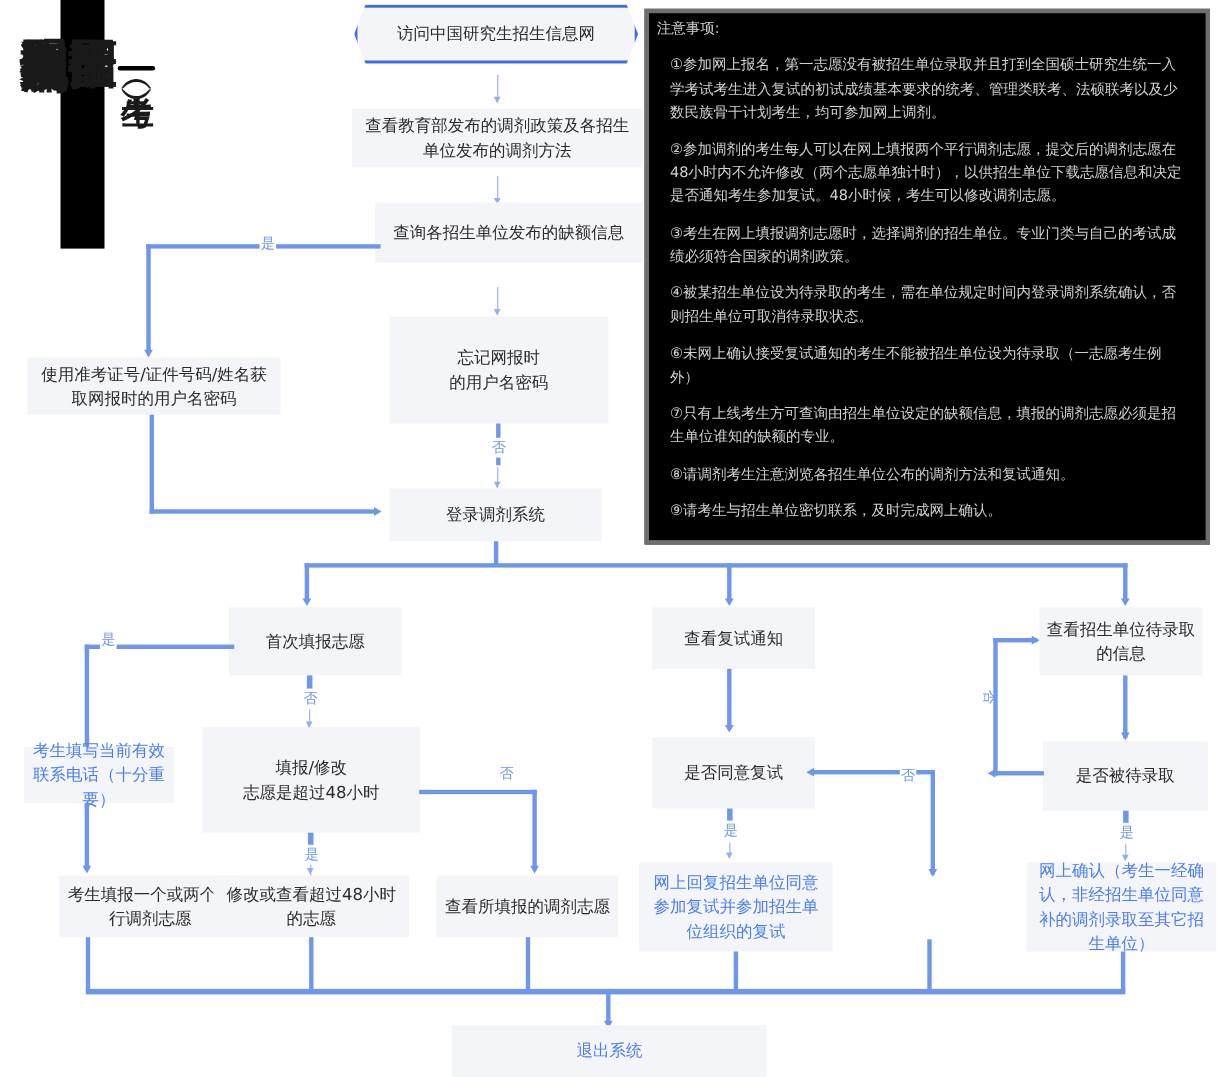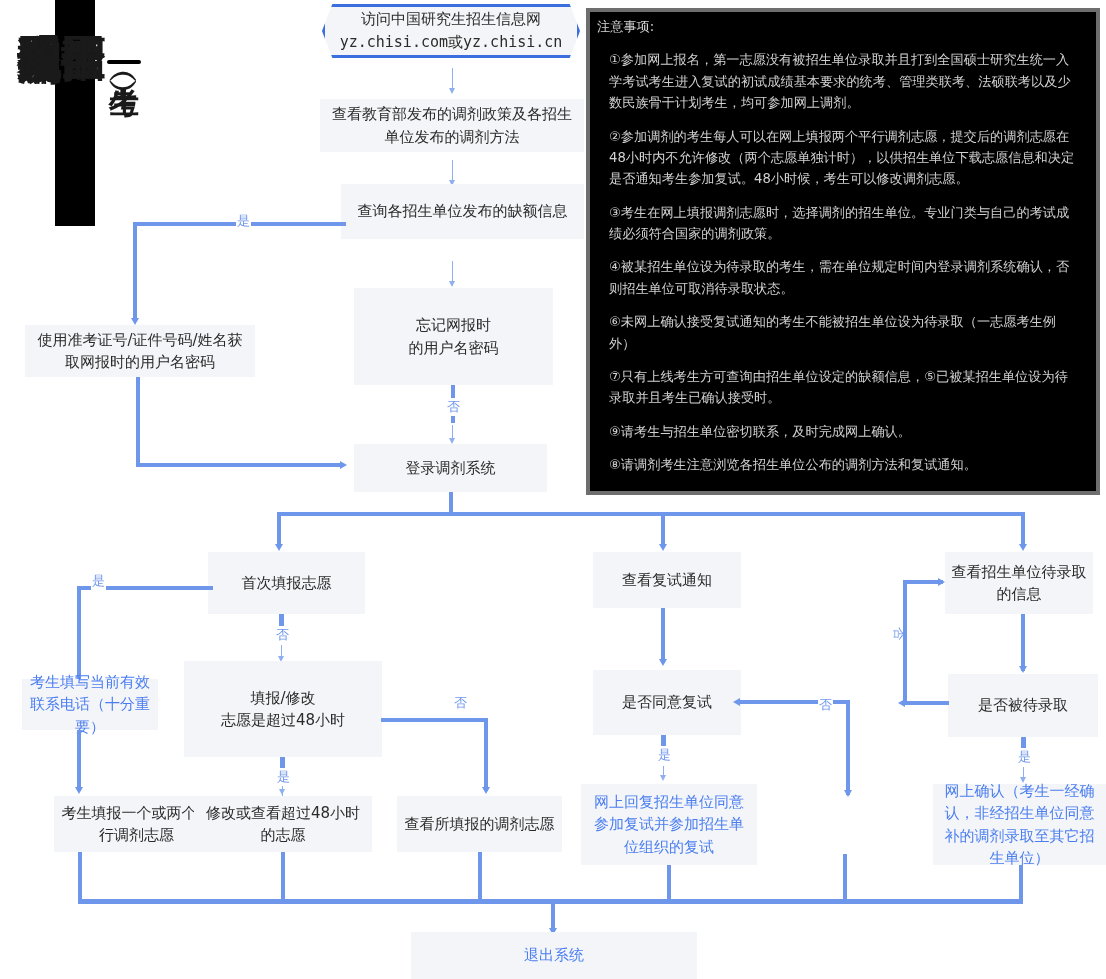--- a/index.html
+++ b/index.html
@@ -97,29 +97,28 @@
     <div class="t-cand">（考生）</div>
   </div>
 
   <div class="notes" style="left:586px;top:8px;width:514px;height:487px;">
     <span class="nhead">注意事项:</span>
     <p>①参加网上报名，第一志愿没有被招生单位录取并且打到全国硕士研究生统一入学考试考生进入复试的初试成绩基本要求的统考、管理类联考、法硕联考以及少数民族骨干计划考生，均可参加网上调剂。</p>
     <p>②参加调剂的考生每人可以在网上填报两个平行调剂志愿，提交后的调剂志愿在48小时内不允许修改（两个志愿单独计时），以供招生单位下载志愿信息和决定是否通知考生参加复试。48小时候，考生可以修改调剂志愿。</p>
     <p>③考生在网上填报调剂志愿时，选择调剂的招生单位。专业门类与自己的考试成绩必须符合国家的调剂政策。</p>
     <p>④被某招生单位设为待录取的考生，需在单位规定时间内登录调剂系统确认，否则招生单位可取消待录取状态。</p>
     <p>⑥未网上确认接受复试通知的考生不能被招生单位设为待录取（一志愿考生例外）</p>
-    <p>⑦只有上线考生方可查询由招生单位设定的缺额信息，⑤已被某招生单位设为待录取并且考生已确认接受时。</p>
+    <p>⑦只有上线考生方可查询由招生单位设定的缺额信息，填报的调剂志愿必须是招生单位谁知的缺额的专业。</p>
+    <p>⑧请调剂考生注意浏览各招生单位公布的调剂方法和复试通知。</p>
     <p>⑨请考生与招生单位密切联系，及时完成网上确认。</p>
-    <p>⑧请调剂考生注意浏览各招生单位公布的调剂方法和复试通知。</p>
   </div>
 
   <div class="hexnode" style="left:322px;top:4px;width:258px;height:54px;">
     <div>
       <span class="l1">访问中国研究生招生信息网</span>
-      <span class="l2">yz.chisi.com或yz.chisi.cn</span>
     </div>
   </div>
   <div class="ln thin" style="left:452px;top:68px;width:1px;height:22px;"></div>
   <div class="arr down thin" style="left:449px;top:88px;"></div>
 
   <div class="box" style="left:320px;top:99px;width:264px;height:53px;">
     <span class="inner">查看教育部发布的调剂政策及各招生单位发布的调剂方法</span>
   </div>
   <div class="ln thin" style="left:452px;top:160px;width:1px;height:22px;"></div>
   <div class="arr down thin" style="left:449px;top:180px;"></div>

